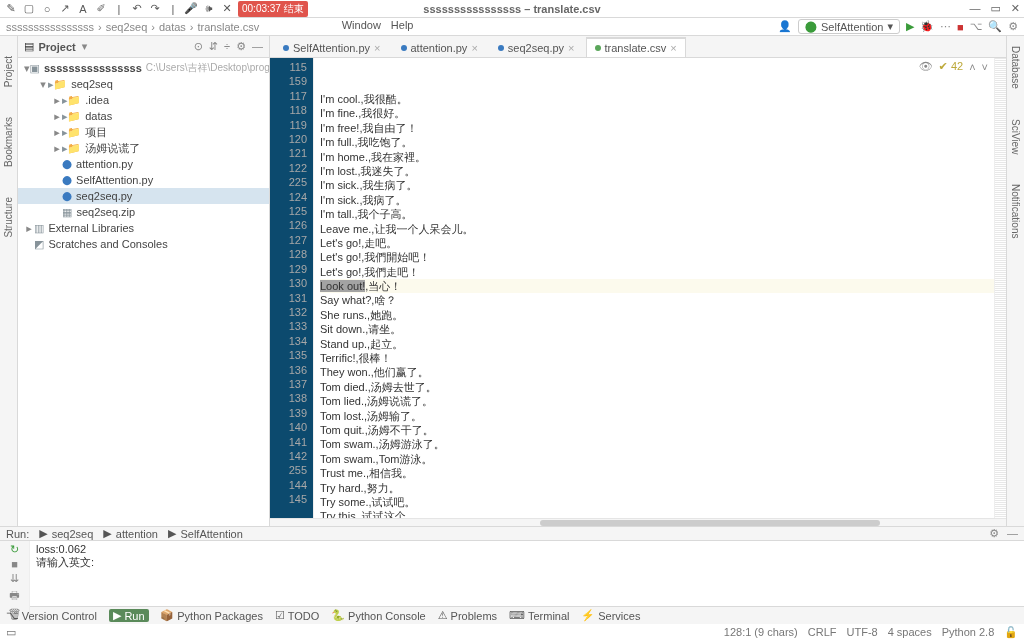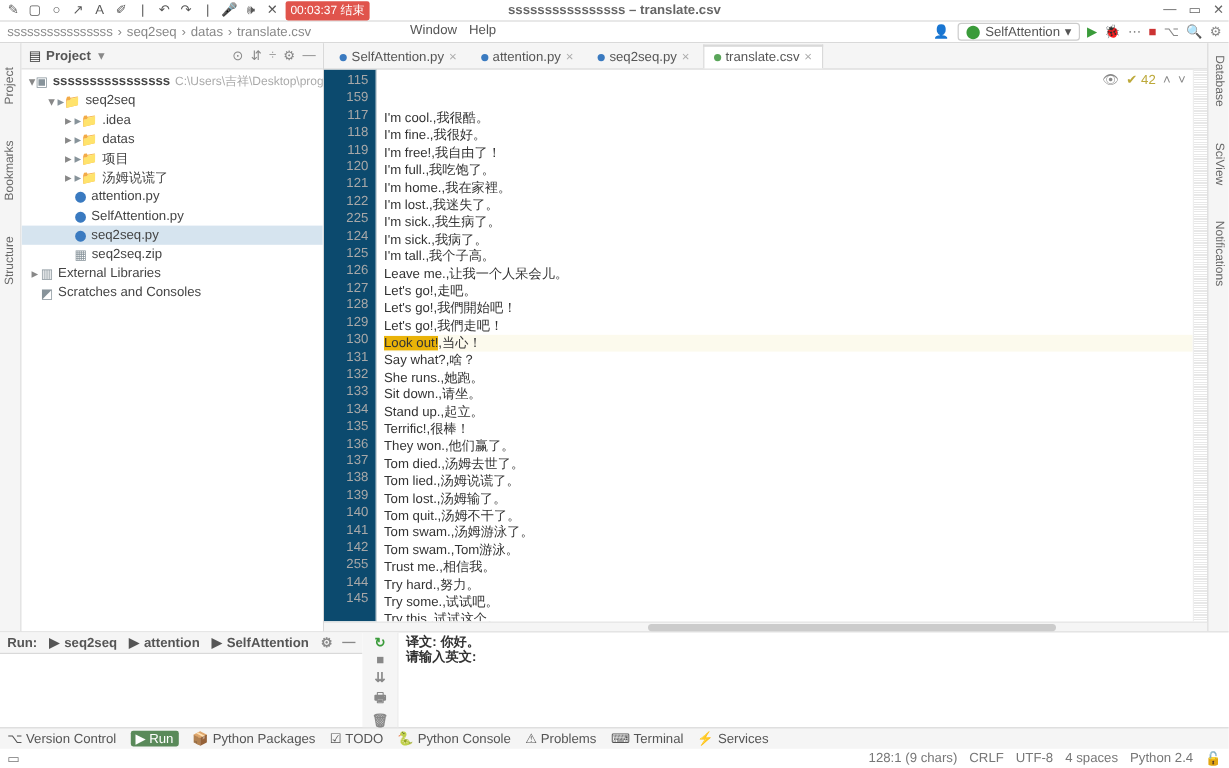--- a/index.html
+++ b/index.html
@@ -38,32 +38,32 @@
 .tab.active { background: #fff; border-color: #d9d9d9; border-top: 2px solid #d9d9d9; }
 .tab .dot { width: 6px; height: 6px; border-radius: 50%; }
 .tab .dot.py { background: #3a7ac0; }
 .tab .dot.csv { background: #5aa65a; }
 .tab .x { color: #aaa; }
 .code-area { flex: 1; display: flex; overflow: hidden; position: relative; }
 .gutter { width: 44px; background: #0c4a6e; border-right: 1px solid #eee; text-align: right; padding: 2px 6px 0 0; color: #a8a8a8; font-family: Consolas, monospace; font-size: 11px; line-height: 14.4px; }
 .code { flex: 1; font-family: Consolas, monospace; font-size: 11px; line-height: 14.4px; padding: 2px 0 0 6px; white-space: pre; color: #333; overflow: hidden; margin-top: 32px; }
 .code-line { height: 14.4px; }
 .code-line.hl { background: #fcfaed; }
-.sel-text { background: #eab308; }
+.sel-text { background: #a3a3a3; }
 .ed-toolbar { position: absolute; right: 18px; top: 2px; display: flex; gap: 6px; color: #888; align-items: center; }
 .ed-toolbar .warn { color: #bda93a; }
 .right-rail { width: 18px; background: #f5f5f5; border-left: 1px solid #d9d9d9; display: flex; flex-direction: column; align-items: center; padding-top: 10px; gap: 30px; }
 .right-rail .vtxt { writing-mode: vertical-rl; color: #666; font-size: 10px; }
 .minimap { width: 12px; background: repeating-linear-gradient(#e8e8e8 0, #e8e8e8 1px, #fff 1px, #fff 2px); border-left: 1px solid #eee; }
 .sub-tabs { height: 18px; display: flex; align-items: center; padding-left: 6px; gap: 14px; border-top: 1px solid #d9d9d9; background: #f9f9f9; }
 .sub-tabs span { color: #666; }
 .sub-tabs .act { font-weight: bold; color: #333; }
 .scrollbar-h { height: 8px; background: #f5f5f5; position: relative; border-top: 1px solid #e5e5e5; }
 .scrollbar-h .thumb { position: absolute; left: 270px; top: 1px; width: 340px; height: 6px; background: #ccc; border-radius: 3px; }
-.run-panel { height: 80px; border-top: 1px solid #d9d9d9; display: flex; flex-direction: row; font-weight: bold; }
+.run-panel { height: 80px; border-top: 1px solid #d9d9d9; display: flex; flex-direction: column; }
 .run-head { height: 18px; display: flex; align-items: center; background: #f5f5f5; border-bottom: 1px solid #d9d9d9; padding: 0 6px; gap: 10px; }
 .run-head .lbl { color: #555; }
 .run-head .rtab { display: flex; align-items: center; gap: 4px; color: #555; }
 .run-head .rtools { margin-left: auto; display: flex; gap: 8px; color: #888; }
 .run-body { flex: 1; display: flex; }
 .run-left { width: 30px; background: #f5f5f5; border-right: 1px solid #eee; display: flex; flex-direction: column; align-items: center; padding-top: 2px; gap: 2px; }
 .run-left span { color: #888; font-size: 11px; }
 .run-out { flex: 1; font-family: Consolas, monospace; font-size: 11px; line-height: 13px; padding: 2px 6px; color: #333; }
 .run-out .it { font-style: italic; color: #3a6a3a; }
 .bottom-bar { height: 18px; border-top: 1px solid #d9d9d9; background: #f5f5f5; display: flex; align-items: center; padding: 0 6px; gap: 12px; color: #555; font-size: 10px; }
@@ -298,21 +298,21 @@
   </div>
   <div class="run-body">
     <div class="run-left">
       <span style="color:#3a9b3a">↻</span>
       <span>■</span>
       <span>⇊</span>
       <span>🖶</span>
       <span>🗑</span>
     </div>
     <div class="run-out" id="run-out">
-        <div>译文:  你好。</div>
+        <div>loss:0.062</div>
         <div>请输入英文: </div>
       </div>
   </div>
 </div>
 
 <div class="bottom-bar" id="bottom-bar">
     <span class="item"><span>⌥</span> Version Control</span>
     <span class="item run-btn"><span>▶</span> Run</span>
     <span class="item"><span>📦</span> Python Packages</span>
     <span class="item"><span>☑</span> TODO</span>
@@ -322,16 +322,16 @@
     <span class="item"><span>⚡</span> Services</span>
   </div>
 
 <div class="status-bar">
   <span>▭</span>
   <div class="right">
     <span>128:1 (9 chars)</span>
     <span>CRLF</span>
     <span>UTF-8</span>
     <span>4 spaces</span>
-    <span>Python 2.4</span>
+    <span>Python 2.8</span>
     <span>🔓</span>
   </div>
 </div>
 
 </body></html>

